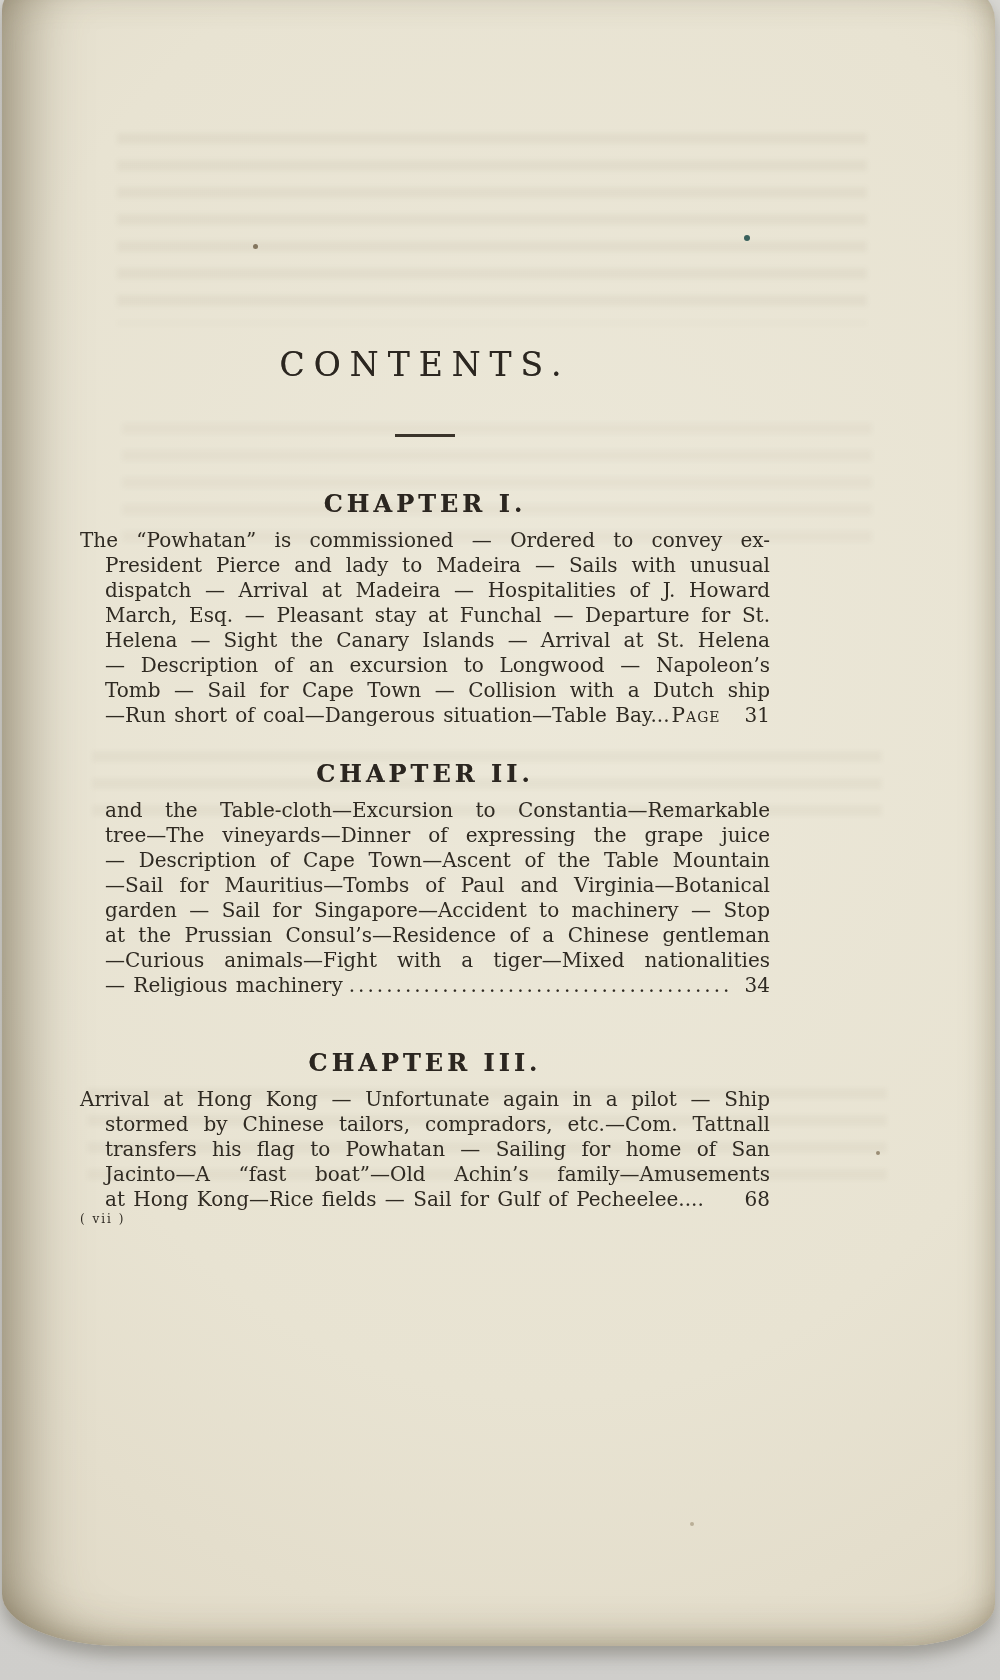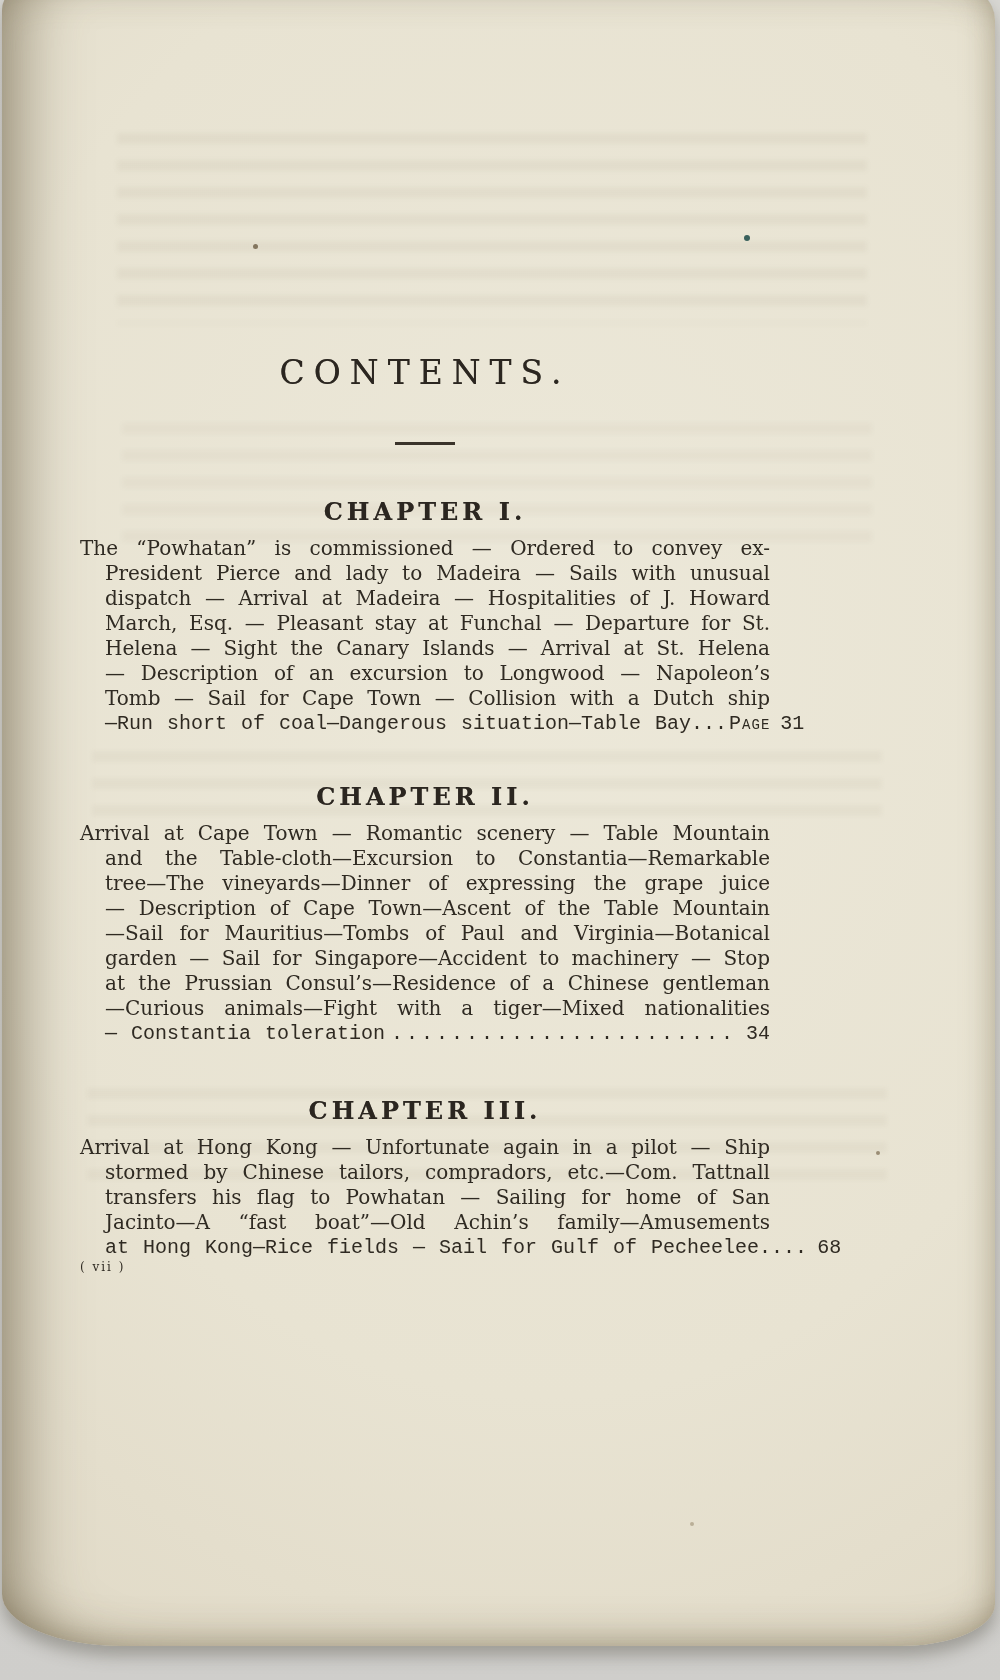--- a/index.html
+++ b/index.html
@@ -25,32 +25,32 @@
   .g1{left:115px;top:140px;width:750px;height:200px;}
   .g2{left:120px;top:430px;width:750px;height:130px;opacity:.4;}
   .g3{left:90px;top:758px;width:790px;height:80px;opacity:.45;}
   .g4{left:85px;top:1095px;width:800px;height:110px;opacity:.45;}
   .speck{position:absolute;border-radius:50%;}
   .s1{left:742px;top:251px;width:6px;height:6px;background:#39605c;}
   .s2{left:251px;top:260px;width:5px;height:5px;background:#6b5b42;opacity:.8;}
   .s3{left:874px;top:1167px;width:4px;height:4px;background:#7a6a4e;opacity:.7;}
   .s4{left:688px;top:1538px;width:4px;height:4px;background:#8d7d60;opacity:.5;}
 
-  .content{position:absolute;left:80px;top:8px;width:690px;color:#2f2a22;}
+  .content{position:absolute;left:80px;top:0;width:690px;color:#2f2a22;}
   .book-title{margin:345px 0 0;text-align:center;font-size:33px;font-weight:400;
     letter-spacing:9px;color:#2b2620;text-shadow:0 0 .5px rgba(43,38,32,.6);}
   .title-rule{width:60px;border:0;border-top:3px solid #3a342b;margin:50px auto 0;}
   .chapter-heading{margin:52px 0 0;text-align:center;font-size:24px;font-weight:700;
     letter-spacing:4px;color:#2b2620;text-shadow:0 0 .4px rgba(43,38,32,.55);}
-  .ch2{margin-top:46px;}
+  .ch2{margin-top:31px;}
   .ch3{margin-top:50px;}
   .toc{margin-top:10px;font-size:20px;line-height:25px;}
   .toc-line{text-align:justify;text-align-last:justify;word-spacing:2px;}
   .cont{padding-left:25px;}
-  .toc-last{display:flex;align-items:center;word-spacing:2px;font-family:Liberation Mono, monospace;}
+  .toc-last{display:flex;align-items:center;word-spacing:2px;}
   .toc-last .lead-text{white-space:nowrap;}
   .page-word{font-variant:small-caps;letter-spacing:1px;margin-left:2px;}
   .spacer{flex:1;}
   .leader{flex:1;overflow:hidden;white-space:nowrap;letter-spacing:3px;margin:0 6px;}
   .page-num{margin-left:10px;}
   .folio{text-align:left;padding-right:48px;font-size:12px;letter-spacing:2px;}
 </style>
 </head>
 <body>
 
@@ -82,30 +82,29 @@
       <div class="toc-last cont">
         <span class="lead-text">—Run short of coal—Dangerous situation—Table Bay...</span>
         <span class="page-word">Page</span>
         <span class="spacer"></span>
         <span class="page-num">31</span>
       </div>
     </div>
 
     <h2 class="chapter-heading ch2">CHAPTER II.</h2>
     <div class="toc">
-      <div class="toc-line">Arrival at Cape Town — Romantic scenery — Table Mountain</div>
       <div class="toc-line cont">and the Table-cloth—Excursion to Constantia—Remarkable</div>
       <div class="toc-line cont">tree—The vineyards—Dinner of expressing the grape juice</div>
       <div class="toc-line cont">— Description of Cape Town—Ascent of the Table Mountain</div>
       <div class="toc-line cont">—Sail for Mauritius—Tombs of Paul and Virginia—Botanical</div>
       <div class="toc-line cont">garden — Sail for Singapore—Accident to machinery — Stop</div>
       <div class="toc-line cont">at the Prussian Consul’s—Residence of a Chinese gentleman</div>
       <div class="toc-line cont">—Curious animals—Fight with a tiger—Mixed nationalities</div>
       <div class="toc-last cont">
-        <span class="lead-text">— Constantia toleration</span>
+        <span class="lead-text">— Religious machinery</span>
         <span class="leader">....................................................</span>
         <span class="page-num">34</span>
       </div>
     </div>
 
     <h2 class="chapter-heading ch3">CHAPTER III.</h2>
     <div class="toc">
       <div class="toc-line">Arrival at Hong Kong — Unfortunate again in a pilot — Ship</div>
       <div class="toc-line cont">stormed by Chinese tailors, compradors, etc.—Com. Tattnall</div>
       <div class="toc-line cont">transfers his flag to Powhatan — Sailing for home of San</div>

